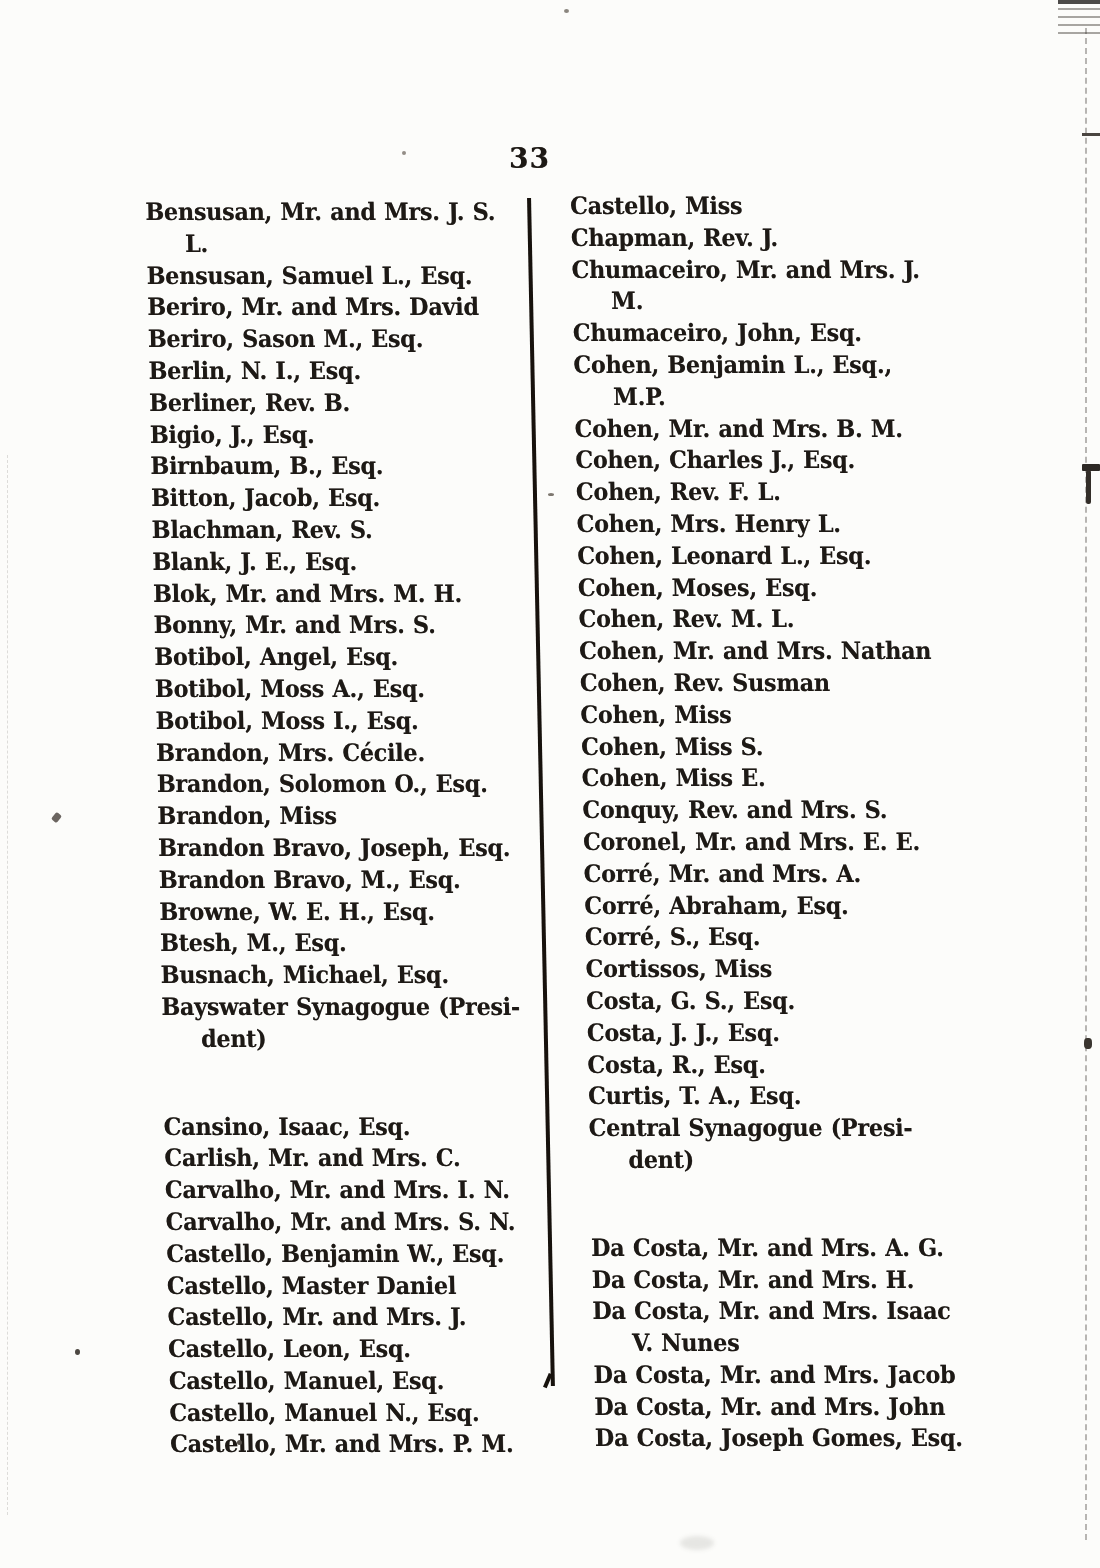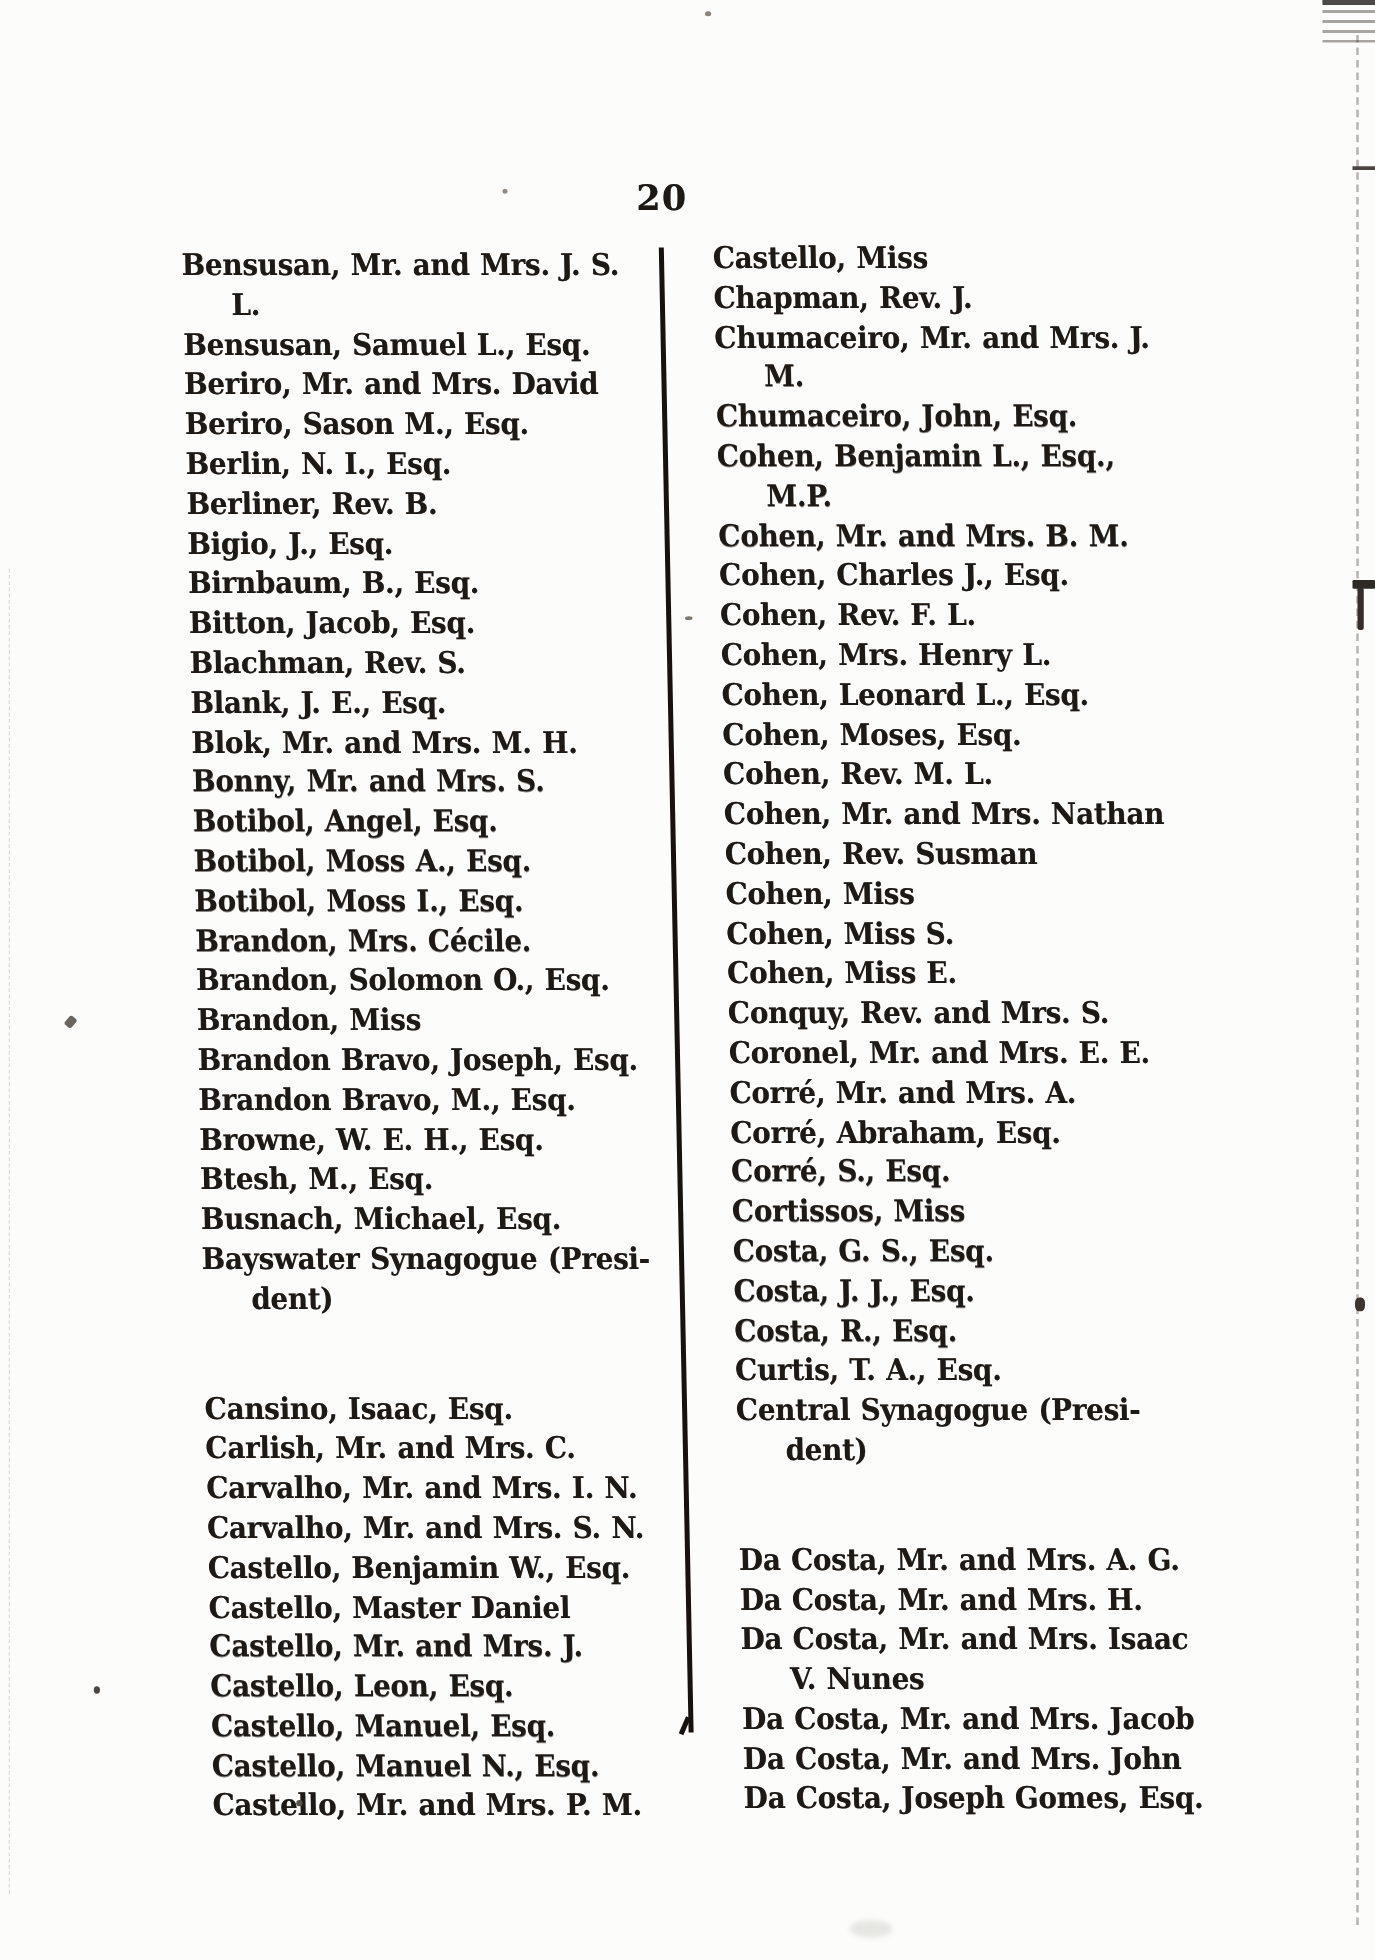--- a/index.html
+++ b/index.html
@@ -66,21 +66,21 @@
   .art-speck-1{left:564px; top:9px; width:5px; height:4px; background:#8a857e; border-radius:50%;}
   .art-speck-2{left:402px; top:151px; width:4px; height:4px; background:#938d86; border-radius:50%;}
   .art-speck-3{left:548px; top:493px; width:6px; height:3px; background:#7d776f; border-radius:50%;}
   .art-smudge{left:680px; top:1536px; width:34px; height:14px; background:rgba(40,36,30,.10); border-radius:50%; filter:blur(2px);}
 </style>
 </head>
 <body>
 
 <div class="page">
 
-  <div class="page-number">20</div>
+  <div class="page-number">33</div>
 
   <main class="content">
     <section class="col col-left">
         <div class="group">
           <div class="entry">Bensusan, Mr. and Mrs. J. S. L.</div>
           <div class="entry">Bensusan, Samuel L., Esq.</div>
           <div class="entry">Beriro, Mr. and Mrs. David</div>
           <div class="entry">Beriro, Sason M., Esq.</div>
           <div class="entry">Berlin, N. I., Esq.</div>
           <div class="entry">Berliner, Rev. B.</div>

